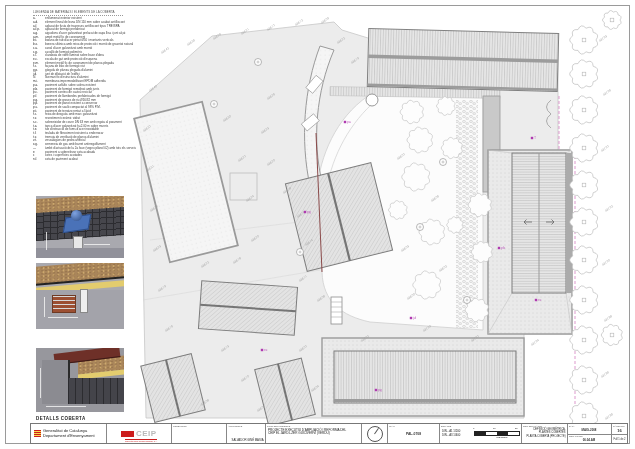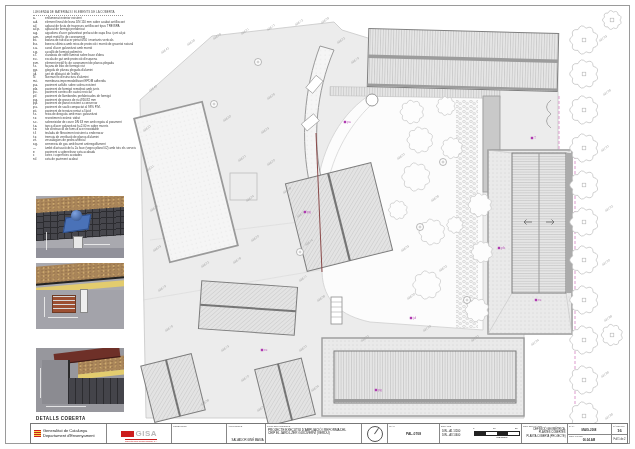--- a/index.html
+++ b/index.html
@@ -499,21 +499,21 @@
   <div class="tb">
     <div class="cell gen" style="width:75px;">
       <div class="senyera"></div>
       <div class="txt">
         <div>Generalitat  de  Catalunya</div>
         <div>Departament  d'Ensenyament</div>
       </div>
     </div>
     <div class="cell gisa" style="width:65px;">
       <div class="bar"></div>
-      <div class="word">GISA</div>
+      <div class="word">CEIP</div>
       <div class="sub">GESTIÓ D'INFRAESTRUCTURES, S.A.</div>
     </div>
     <div class="cell" style="width:55px;">
       <div class="lbl">CONSULTOR</div>
     </div>
     <div class="cell" style="width:39px;">
       <div class="lbl">ARQUITECTE</div>
       <div class="arqname">SALVADOR GINÉ MASIÀ</div>
     </div>
     <div class="cell" style="width:96px;">

